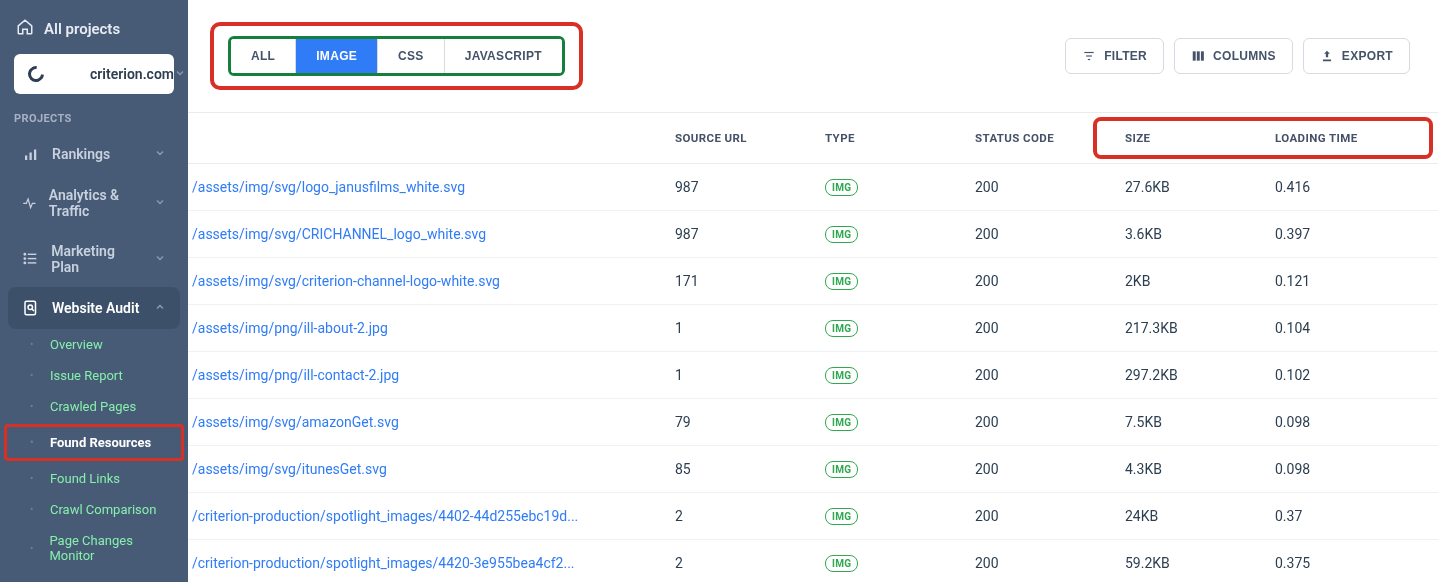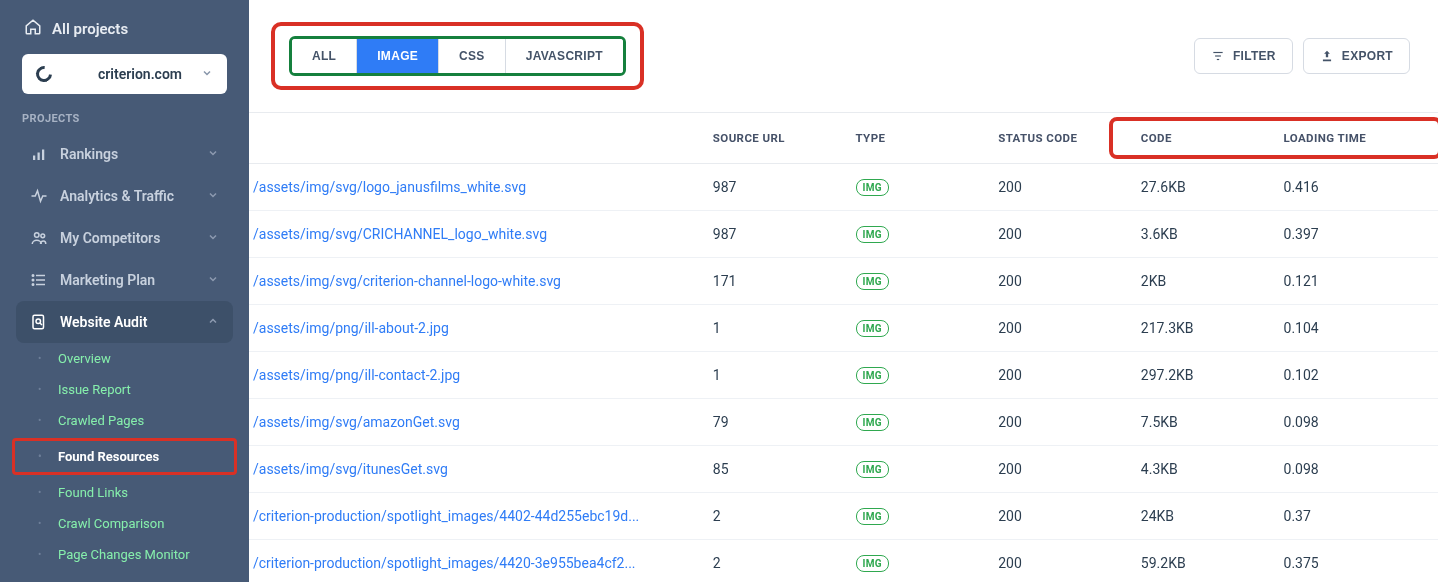--- a/index.html
+++ b/index.html
@@ -1,20 +1,20 @@
 <!DOCTYPE html>
 <html><head>
 <meta charset="utf-8">
 <style>
 * { box-sizing: border-box; margin: 0; padding: 0; }
 body { font-family: -apple-system, BlinkMacSystemFont, "Segoe UI", Roboto, sans-serif; font-size: 13px; color: #2c3e50; background: #fff; }
 .app { display: flex; width: 1438px; height: 582px; overflow: hidden; }
 
 
-.sidebar { width: 249px; background: #475a76; color: #c8d1de; flex-shrink: 0; padding: 12px 8px; overflow-y: auto; }
+.sidebar { width: 188px; background: #475a76; color: #c8d1de; flex-shrink: 0; padding: 12px 0; overflow-y: auto; }
 .sidebar-top { display: flex; align-items: center; gap: 10px; padding: 6px 16px 14px; color: #e8ecf2; font-size: 15px; font-weight: 600; }
 .sidebar-top svg { width: 18px; height: 18px; }
 .project-select { margin: 0 14px 18px; background: #fff; border-radius: 6px; padding: 12px 14px; display: flex; align-items: center; justify-content: space-between; cursor: pointer; }
 .project-select .ps-left { display: flex; align-items: center; gap: 8px; }
 .project-select .ps-icon { width: 16px; height: 16px; border: 3px solid #2c3e50; border-radius: 50%; border-right-color: transparent; transform: rotate(-40deg); }
 .project-select .ps-name { color: #2c3e50; font-weight: 600; font-size: 14px; margin-left: 38px; }
 .project-select .chev { color: #8896aa; }
 .section-label { padding: 0 14px 8px; font-size: 11px; font-weight: 700; letter-spacing: 0.4px; color: #a7b2c4; }
 .nav-item { display: flex; align-items: center; padding: 12px 14px; gap: 12px; cursor: pointer; font-size: 14px; font-weight: 600; color: #c8d1de; border-radius: 8px; margin: 0 8px; }
 .nav-item.active { background: #3d5069; color: #fff; }
@@ -105,34 +105,20 @@
             </svg>
           </span>
           <span>Analytics &amp; Traffic</span>
           <span class="chev"><svg width="12" height="12" viewBox="0 0 24 24" fill="none" stroke="currentColor" stroke-width="3">
               <polyline points="6 9 12 15 18 9"></polyline>
             </svg></span>
         </div>
         <div class="nav-item">
           <span class="icon">
             <svg viewBox="0 0 24 24" fill="none" stroke="currentColor" stroke-width="2">
-              <circle cx="9" cy="8" r="3"></circle>
-              <circle cx="17" cy="9" r="2.5"></circle>
-              <path d="M3 20c0-3 3-5 6-5s6 2 6 5"></path>
-              <path d="M14 20c0-2 1.5-4 4-4s3 2 3 4"></path>
-            </svg>
-          </span>
-          <span>My Competitors</span>
-          <span class="chev"><svg width="12" height="12" viewBox="0 0 24 24" fill="none" stroke="currentColor" stroke-width="3">
-              <polyline points="6 9 12 15 18 9"></polyline>
-            </svg></span>
-        </div>
-        <div class="nav-item">
-          <span class="icon">
-            <svg viewBox="0 0 24 24" fill="none" stroke="currentColor" stroke-width="2">
               <line x1="8" y1="6" x2="20" y2="6"></line>
               <line x1="8" y1="12" x2="20" y2="12"></line>
               <line x1="8" y1="18" x2="20" y2="18"></line>
               <circle cx="4" cy="6" r="1" fill="currentColor"></circle>
               <circle cx="4" cy="12" r="1" fill="currentColor"></circle>
               <circle cx="4" cy="18" r="1" fill="currentColor"></circle>
             </svg>
           </span>
           <span>Marketing Plan</span>
           <span class="chev"><svg width="12" height="12" viewBox="0 0 24 24" fill="none" stroke="currentColor" stroke-width="3">
@@ -195,39 +181,49 @@
                 <line x1="4" y1="6" x2="20" y2="6"></line>
                 <line x1="7" y1="12" x2="17" y2="12"></line>
                 <line x1="10" y1="18" x2="14" y2="18"></line>
               </svg>
           </span>
           <span>FILTER</span>
         </button>
         <button class="btn">
           <span class="bicon">
             <svg viewBox="0 0 24 24" fill="currentColor">
+                <rect x="3" y="4" width="5" height="16"></rect>
+                <rect x="10" y="4" width="5" height="16"></rect>
+                <rect x="17" y="4" width="5" height="16"></rect>
+              </svg>
+          </span>
+          <span>COLUMNS</span>
+        </button>
+        <button class="btn">
+          <span class="bicon">
+            <svg viewBox="0 0 24 24" fill="currentColor">
                 <path d="M12 3l5 5h-3v6h-4V8H7l5-5z"></path>
                 <rect x="5" y="18" width="14" height="3"></rect>
               </svg>
           </span>
           <span>EXPORT</span>
         </button>
       </div>
     </div>
 
     <div class="table-wrap">
       <table>
         <thead>
           <tr style="position:relative;">
             <th class="col-res"></th>
             <th class="col-src">SOURCE URL</th>
             <th class="col-type">TYPE</th>
             <th class="col-status">STATUS CODE</th>
             <th class="col-size hl-group">
-              <span>CODE</span>
+              <span>SIZE</span>
               <span class="hl-header" style="left:-20px; right:-170px;"></span>
             </th>
             <th class="col-load">LOADING TIME</th>
           </tr>
         </thead>
         <tbody id="tbody">
             <tr>
               <td class="url col-res"><a href="#">/assets/img/svg/logo_janusfilms_white.svg</a></td>
               <td class="col-src">987</td>
               <td class="col-type"><span class="badge">IMG</span></td>

